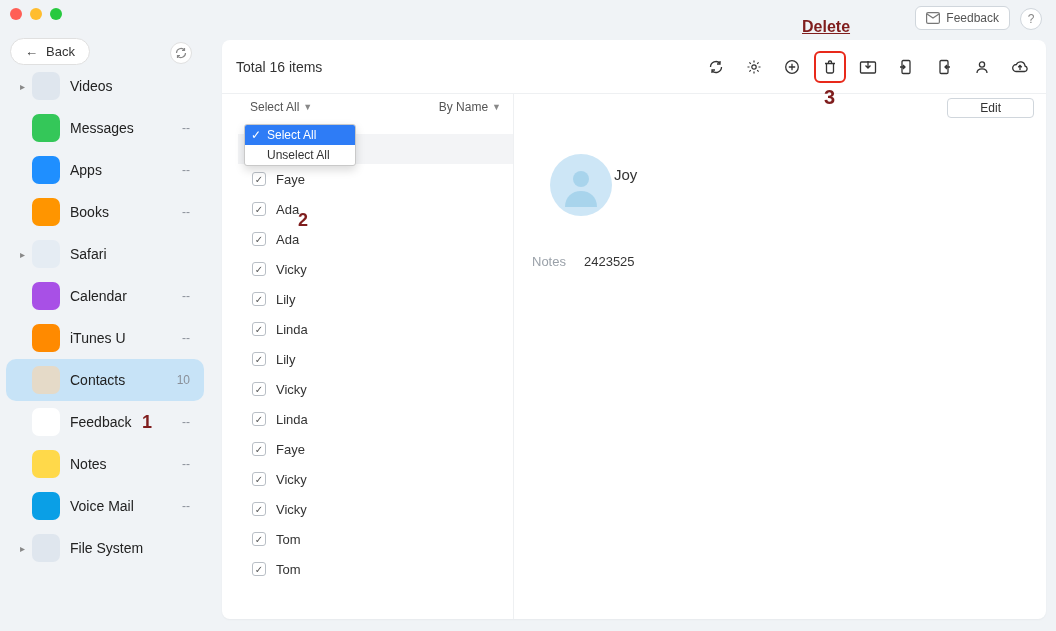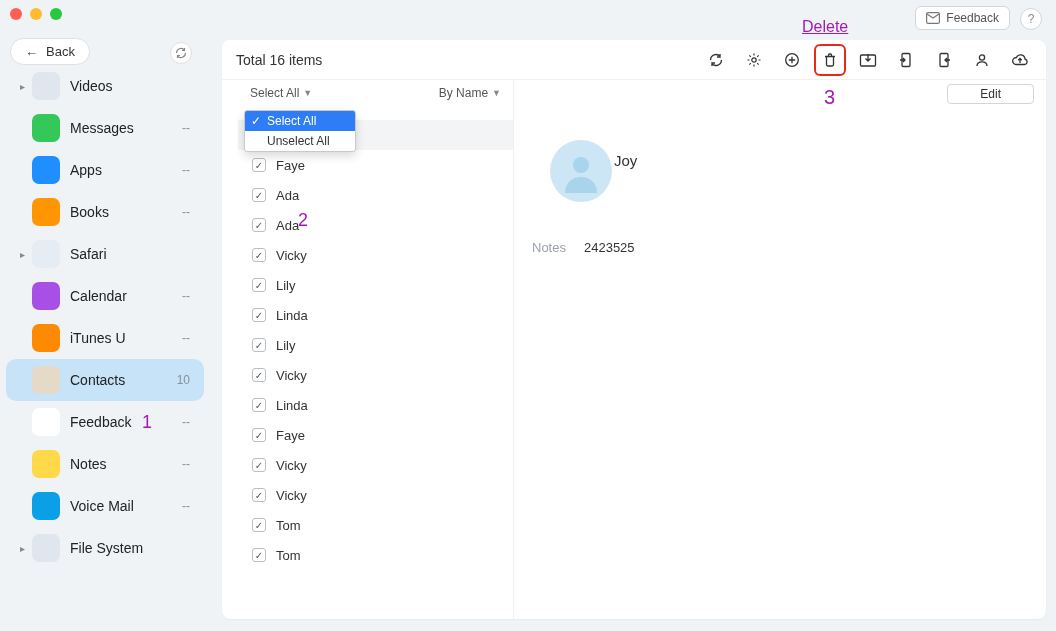--- a/index.html
+++ b/index.html
@@ -23,21 +23,21 @@
   .nav { display:flex; flex-direction:column; }
   .nav-item { display:flex; align-items:center; height:42px; padding:0 14px; cursor:pointer; border-radius:10px; margin:0 6px;}
   .nav-item.active { background:#C7E3F7; }
   .nav-item .chev { width:10px; color:#888; font-size:10px; margin-right:2px;}
   .nav-item .appicon { width:28px; height:28px; border-radius:7px; margin-right:10px; display:flex; align-items:center; justify-content:center; font-size:15px;}
   .nav-item .label { flex:1; font-size:14px; color:#222;}
   .nav-item .count { color:#8a9099; font-size:12px;}
 
   
   .main { position:absolute; left:222px; top:40px; right:10px; bottom:12px; background:#fff; border-radius:8px; box-shadow:0 1px 2px rgba(0,0,0,0.04); display:flex; flex-direction:column;}
-  .main-top { height:40px; display:flex; align-items:center; padding:0 14px; border-bottom:1px solid #eef0f2;}
+  .main-top { height:54px; display:flex; align-items:center; padding:0 14px; border-bottom:1px solid #eef0f2;}
   .main-top .title { font-size:14px; color:#333; flex:1;}
   .iconbar { display:flex; gap:14px; align-items:center;}
   .ibtn { width:24px; height:24px; display:flex; align-items:center; justify-content:center; color:#444; cursor:pointer; border-radius:4px;}
   .ibtn.trash-hi { outline:2px solid #E8291A; outline-offset:2px; border-radius:2px;}
 
   .columns { flex:1; display:flex; min-height:0;margin-left:16px;}
   .listcol { width:276px; border-right:1px solid #eef0f2; display:flex; flex-direction:column; position:relative;}
   .list-head { display:flex; align-items:center; justify-content:space-between; padding:6px 12px; font-size:12px; color:#555;}
   .list-head .hbtn { display:inline-flex; align-items:center; gap:4px; cursor:pointer;}
   .tri { font-size:9px; color:#888;}
@@ -52,21 +52,21 @@
 
   .detail { flex:1; padding:14px 18px; position:relative;}
   .editbtn { position:absolute; top:4px; right:12px; border:1px solid #d0d6dc; background:#fff; border-radius:4px; padding:2px 32px; font-size:12px; cursor:pointer;}
   .avatar { width:62px; height:62px; border-radius:50%; background:#CDE6F6; display:flex; align-items:center; justify-content:center; margin:46px 0 0 18px;}
   .avatar svg{ color:#9FD0EC;}
   .cname { position:absolute; top:72px; left:100px; font-size:15px; color:#333;}
   .notes-row { display:flex; gap:18px; margin:38px 0 0 0px; font-size:13px;}
   .notes-row .k{ color:#9aa1a9;}
 
   
-  .anno { position:absolute; color:#a21caf; font-weight:400; pointer-events:none; z-index:20;}
+  .anno { position:absolute; color:#7f1d1d; font-weight:700; pointer-events:none; z-index:20;}
 
   svg { display:block; }
 </style>
 </head>
 <body>
 
 <div class="traffic">
   <div class="dot red"></div>
   <div class="dot yel"></div>
   <div class="dot grn"></div>

